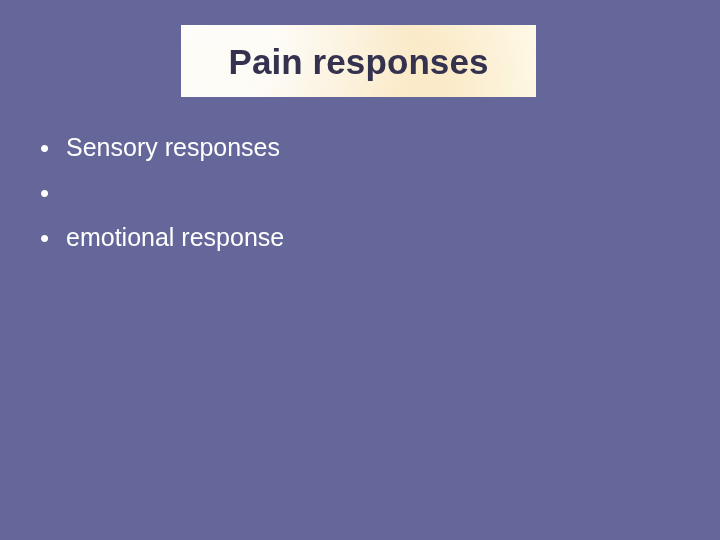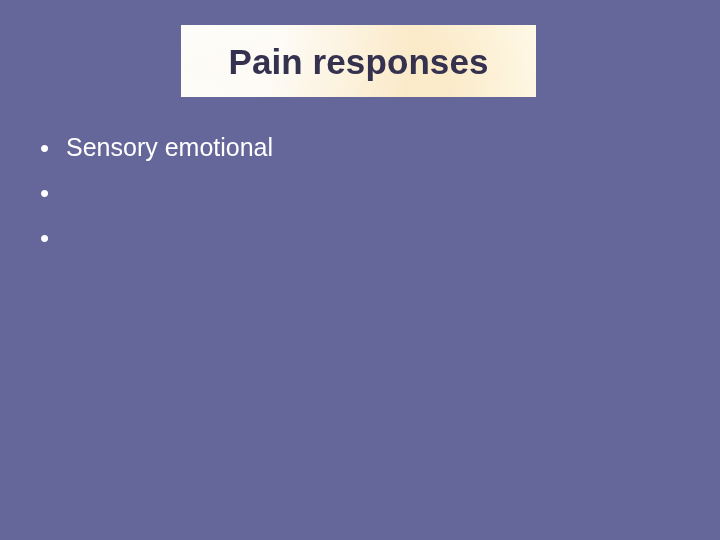--- a/index.html
+++ b/index.html
@@ -99,26 +99,27 @@
 <div id="slide">
 
   <div id="title-box">
     <div id="title-text">Pain responses</div>
   </div>
 
   <ul id="body-list">
 
     <li class="bullet-row">
       <span class="bullet-mark">•</span>
-      <span class="bullet-label">Sensory emotional</span>
+      <span class="bullet-label">Sensory responses</span>
     </li>
 
     <li class="bullet-row">
       <span class="bullet-mark">•</span>
     </li>
 
     <li class="bullet-row">
       <span class="bullet-mark">•</span>
+      <span class="bullet-label">emotional response</span>
     </li>
 
   </ul>
 
 </div>
 
 </body></html>

